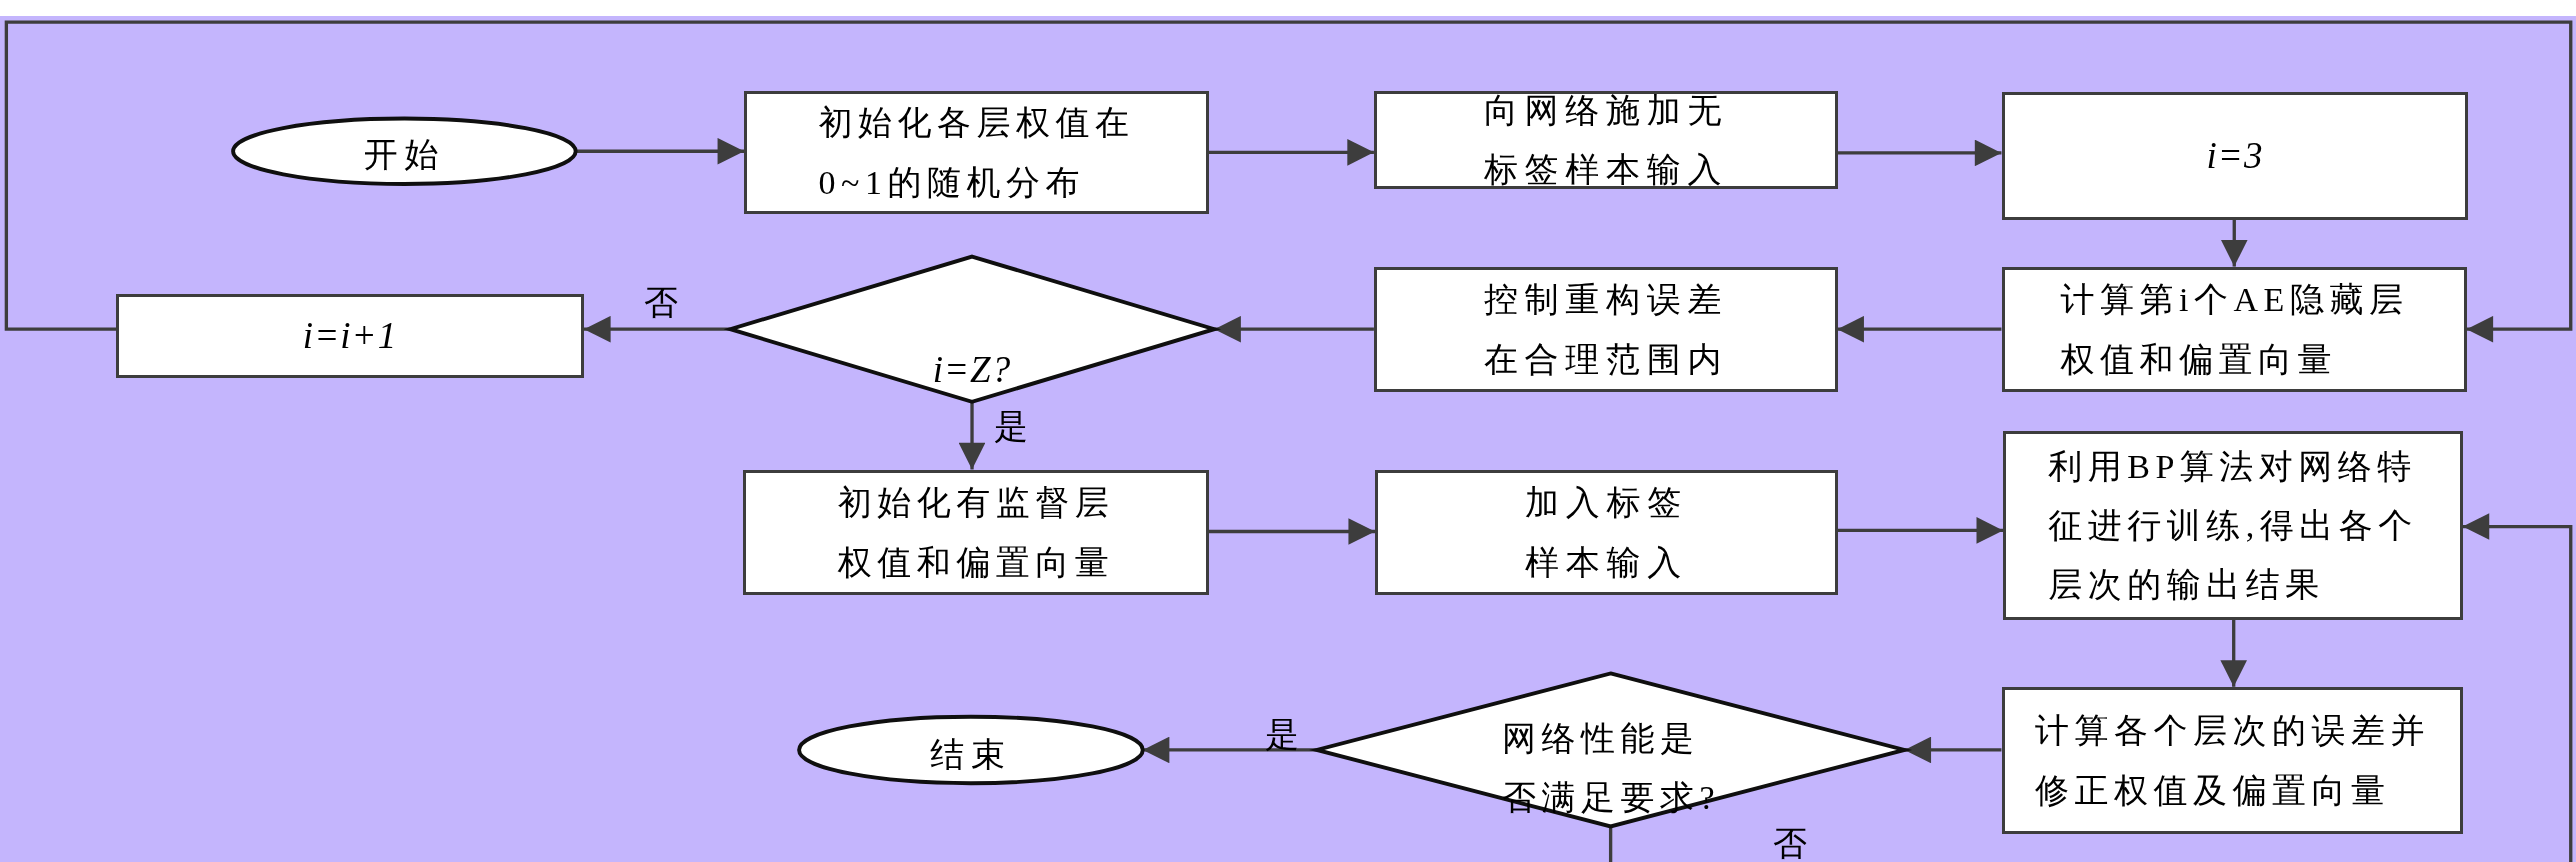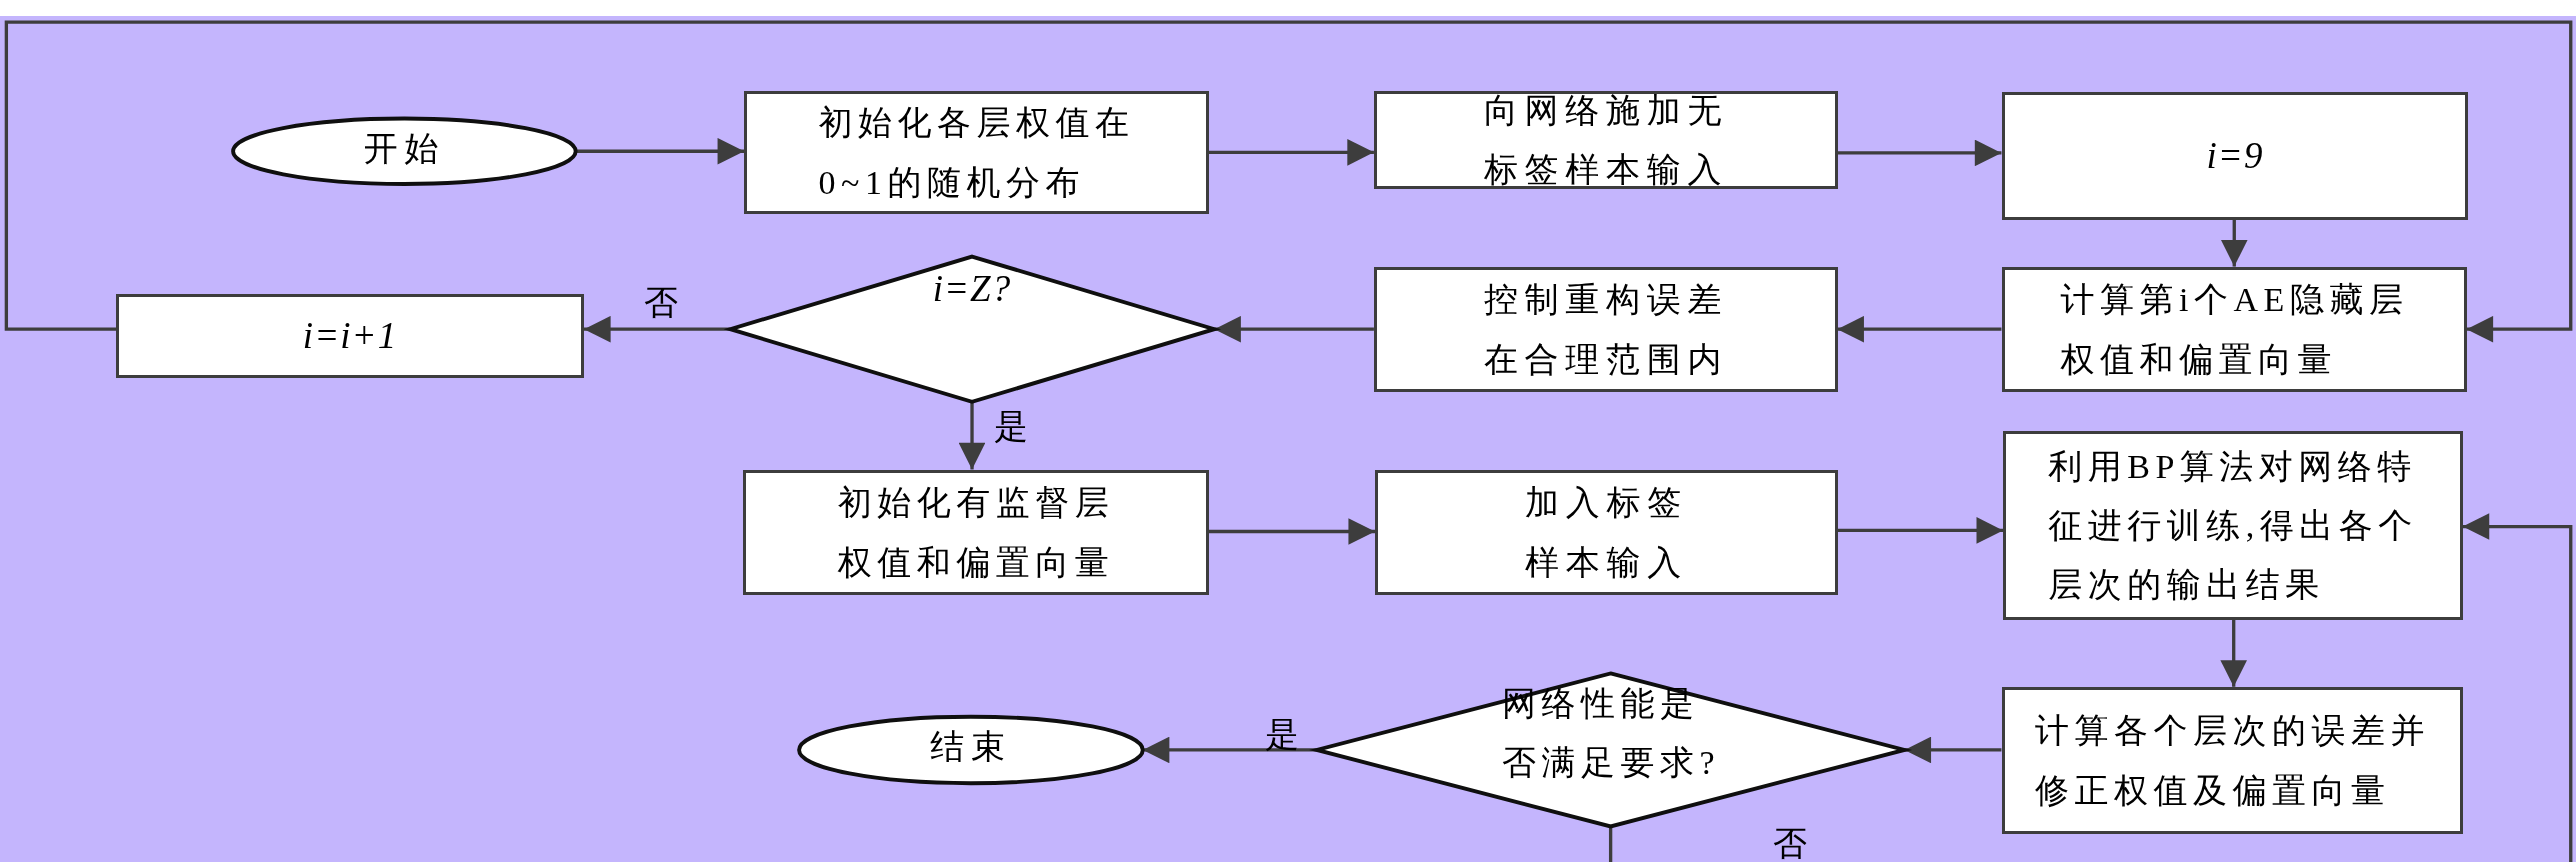--- a/index.html
+++ b/index.html
@@ -12,21 +12,21 @@
     margin-top:16px;
   }
   #wires{position:absolute;left:0;top:0;}
   .rect{
     position:absolute;box-sizing:border-box;
     border:3.3px solid #3d3d3d;background:#ffffff;
     display:flex;align-items:center;justify-content:center;
   }
   .overlay{
     position:absolute;box-sizing:border-box;
-    display:flex;align-items:flex-start;justify-content:center;
+    display:flex;align-items:flex-end;justify-content:center;
     background:transparent;
   }
   .lbl{
     white-space:pre-line;text-align:left;
     font-size:34px;line-height:1.74;letter-spacing:5.5px;
     color:#000000;
   }
   .lbl.center{text-align:center;letter-spacing:6.7px;}
   .math{font-style:italic;letter-spacing:1.1px;font-size:37px;}
   .edge-label{
@@ -74,21 +74,21 @@
     <div class="lbl">初始化各层权值在
 0~1的随机分布</div>
   </div>
 
   <div class="rect" style="left:1374px;top:75px;width:464px;height:98px">
     <div class="lbl center">向网络施加无
 标签样本输入</div>
   </div>
 
   <div class="rect" style="left:2002px;top:76px;width:466px;height:128px">
-    <div class="lbl math">i=9</div>
+    <div class="lbl math">i=3</div>
   </div>
 
   <div class="rect" style="left:2002px;top:251px;width:465px;height:125px">
     <div class="lbl">计算第i个AE隐藏层
 权值和偏置向量</div>
   </div>
 
   <div class="rect" style="left:1374px;top:251px;width:464px;height:125px">
     <div class="lbl center">控制重构误差
 在合理范围内</div>

